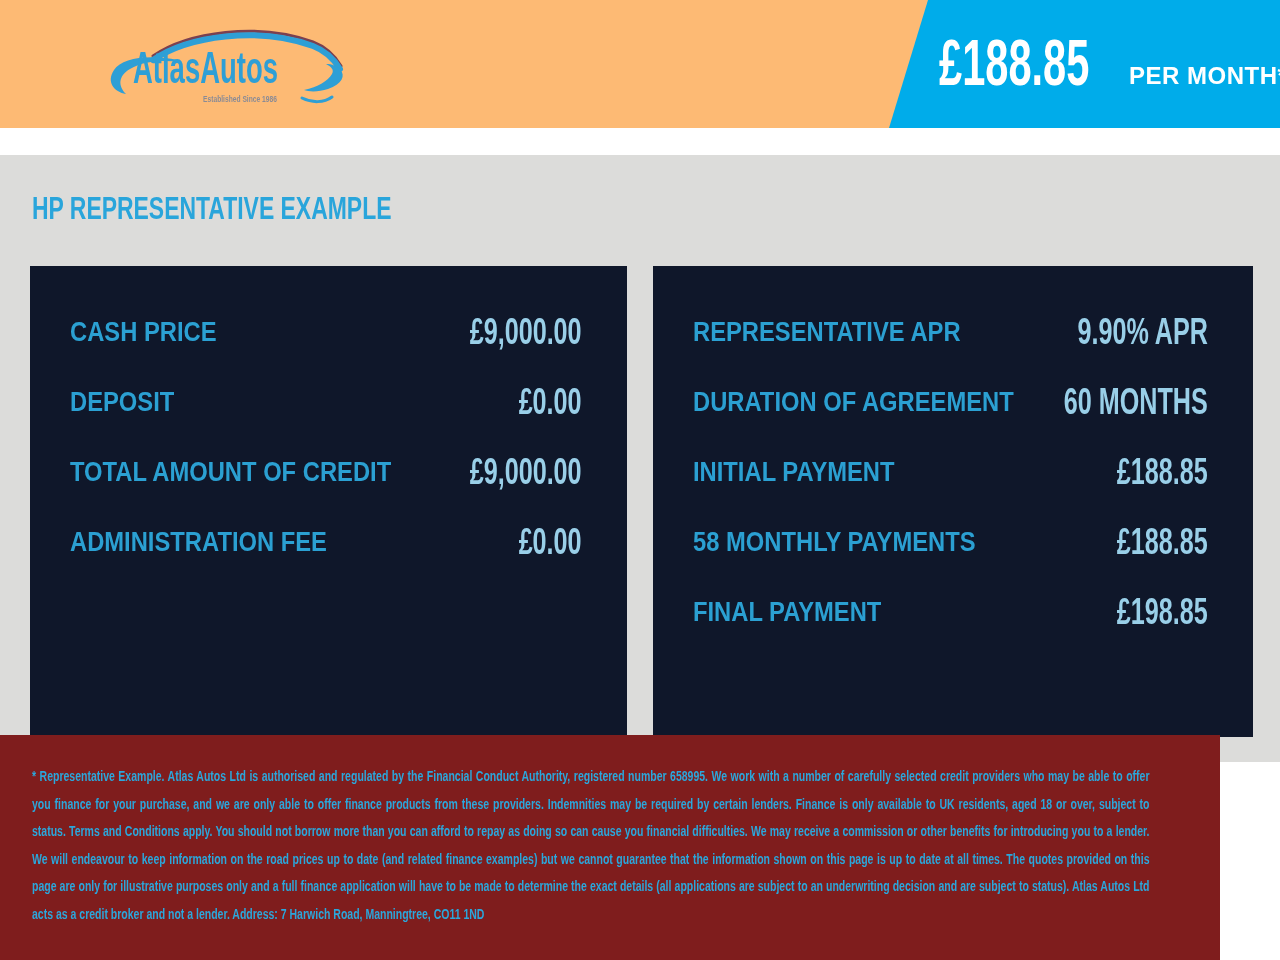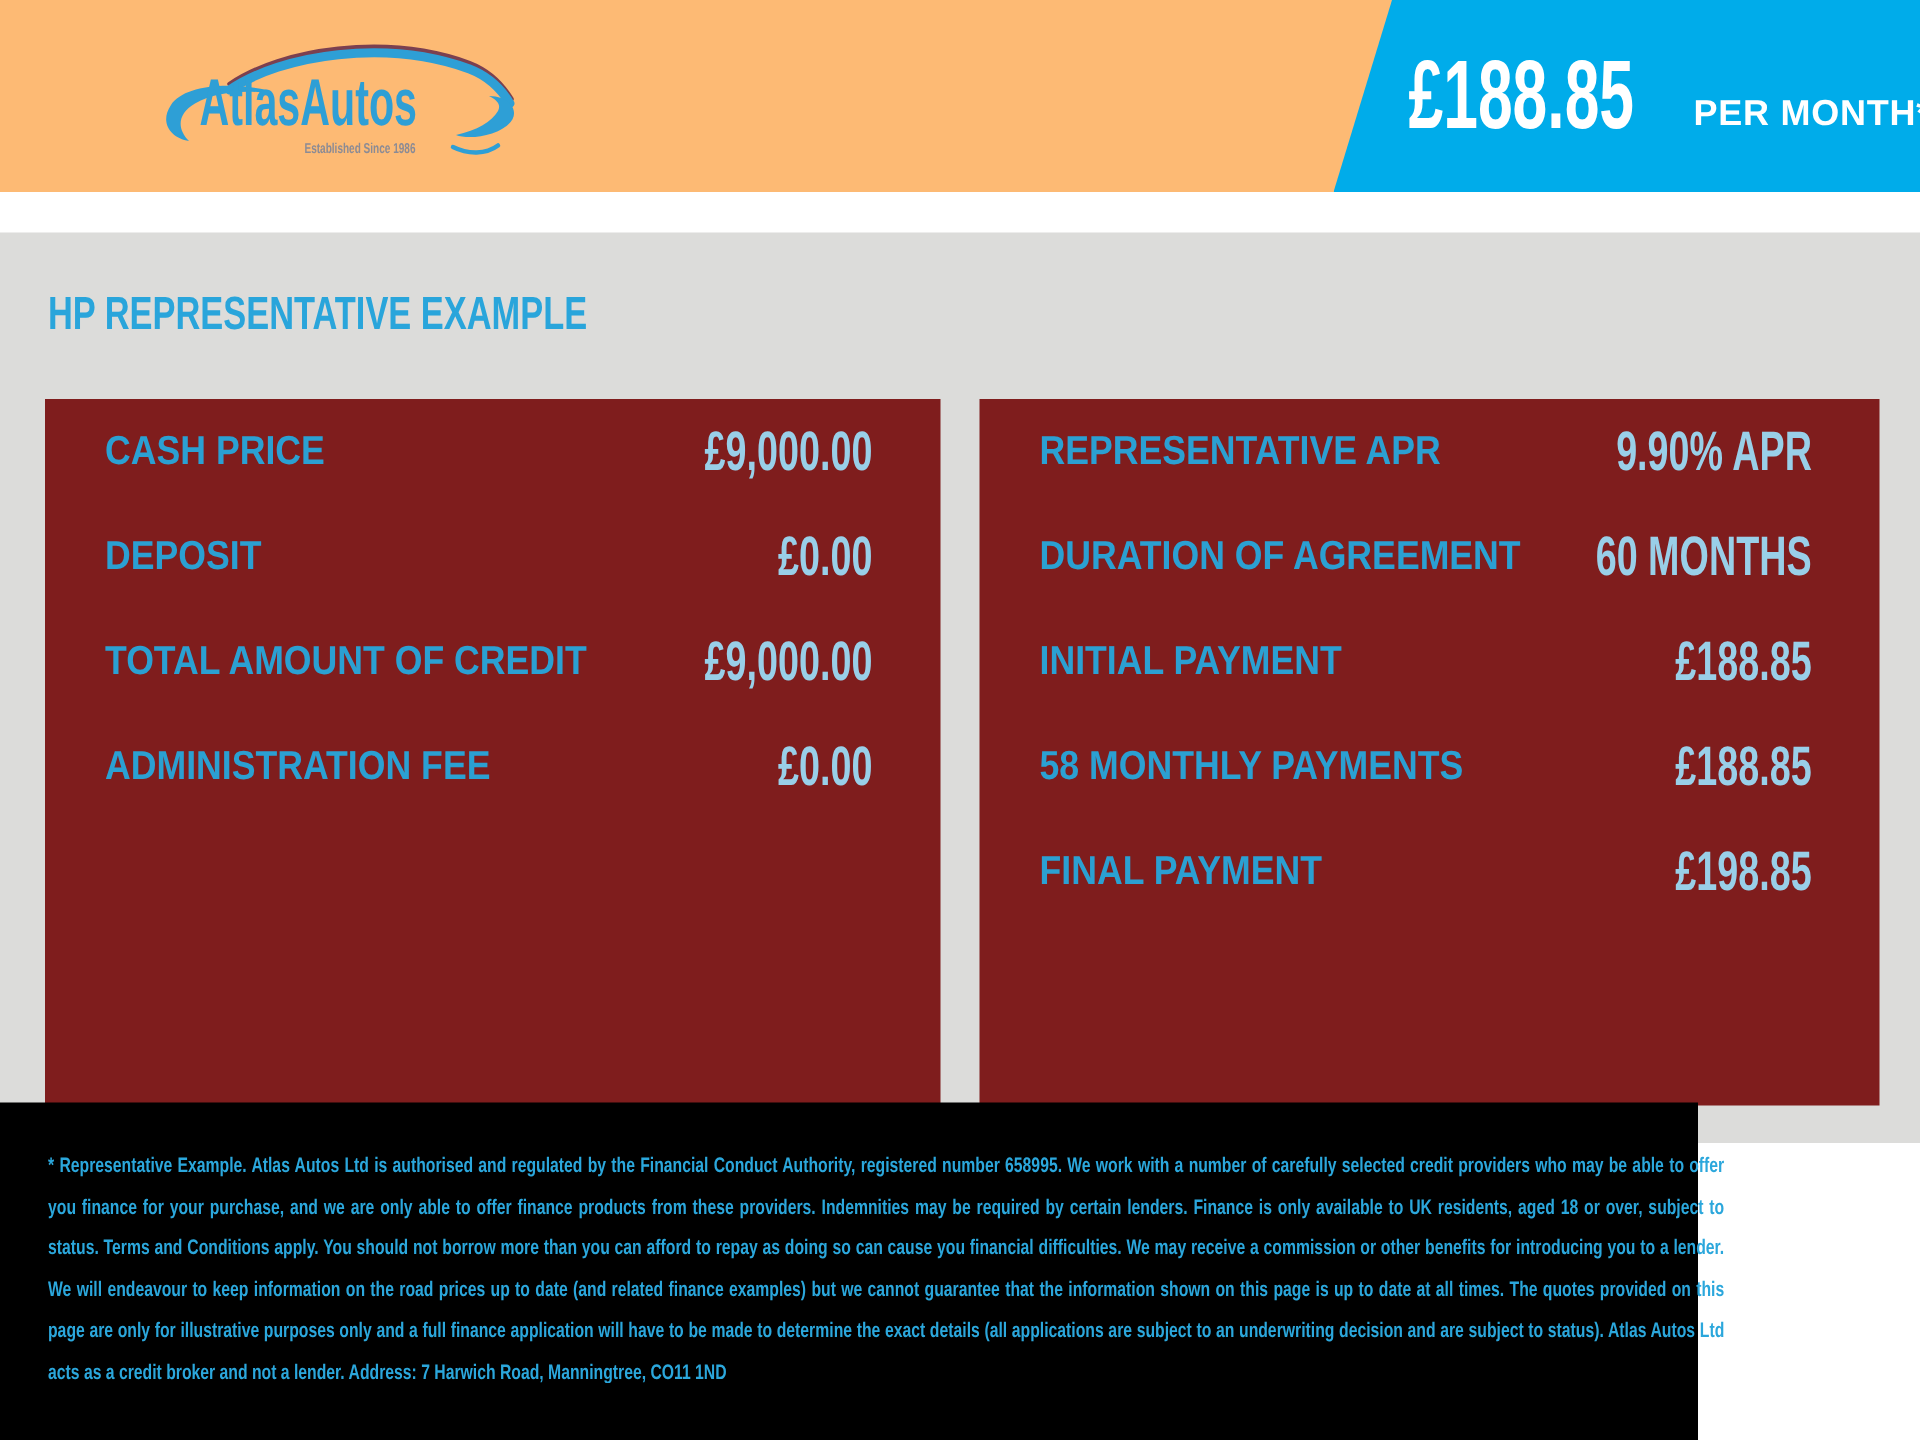--- a/index.html
+++ b/index.html
@@ -26,36 +26,36 @@
     font-size:24px;font-weight:bold;letter-spacing:0.5px;
     transform:translateY(-50%);
   }
   
   .gray-band{position:absolute;top:128px;left:0;width:1280px;height:607px;background:var(--bg-gray);margin-top:27px;}
   .heading{
     position:absolute;left:32px;top:36px;margin:0;white-space:nowrap;
     font-size:31px;font-weight:bold;color:var(--heading-blue);
     transform:scaleX(0.74);transform-origin:0 50%;
   }
-  .card{position:absolute;top:111px;height:471px;background:#7f1d1d;box-sizing:border-box;}
+  .card{position:absolute;top:111px;height:471px;background:#0f172a;box-sizing:border-box;padding-top:31px;}
   .card-left{left:30px;width:597px;}
   .card-right{left:653px;width:600px;}
   .row{position:relative;height:70px;margin:0 45px 0 40px;}
   .row-label{
     position:absolute;left:0;top:50%;white-space:nowrap;
     font-size:27px;font-weight:bold;color:var(--label-blue);
     transform:translateY(-50%) scaleX(0.88);transform-origin:0 50%;
   }
   .row-value{
     position:absolute;right:0;top:50%;white-space:nowrap;
     font-size:37px;font-weight:bold;color:var(--value-blue);
     transform:translateY(-50%) scaleX(0.68);transform-origin:100% 50%;
   }
   
-  .footer{position:absolute;top:735px;left:0;width:1132px;height:225px;background:#000000;}
+  .footer{position:absolute;top:735px;left:0;width:1220px;height:225px;background:#7f1d1d;}
   .disclaimer{
     position:absolute;left:32px;top:28px;width:1490px;margin:0;
     font-size:14px;line-height:27.5px;font-weight:bold;text-align:justify;
     color:var(--disclaimer-blue);
     transform:scaleX(0.75);transform-origin:0 0;
   }
 </style>
 </head>
 <body>
 

